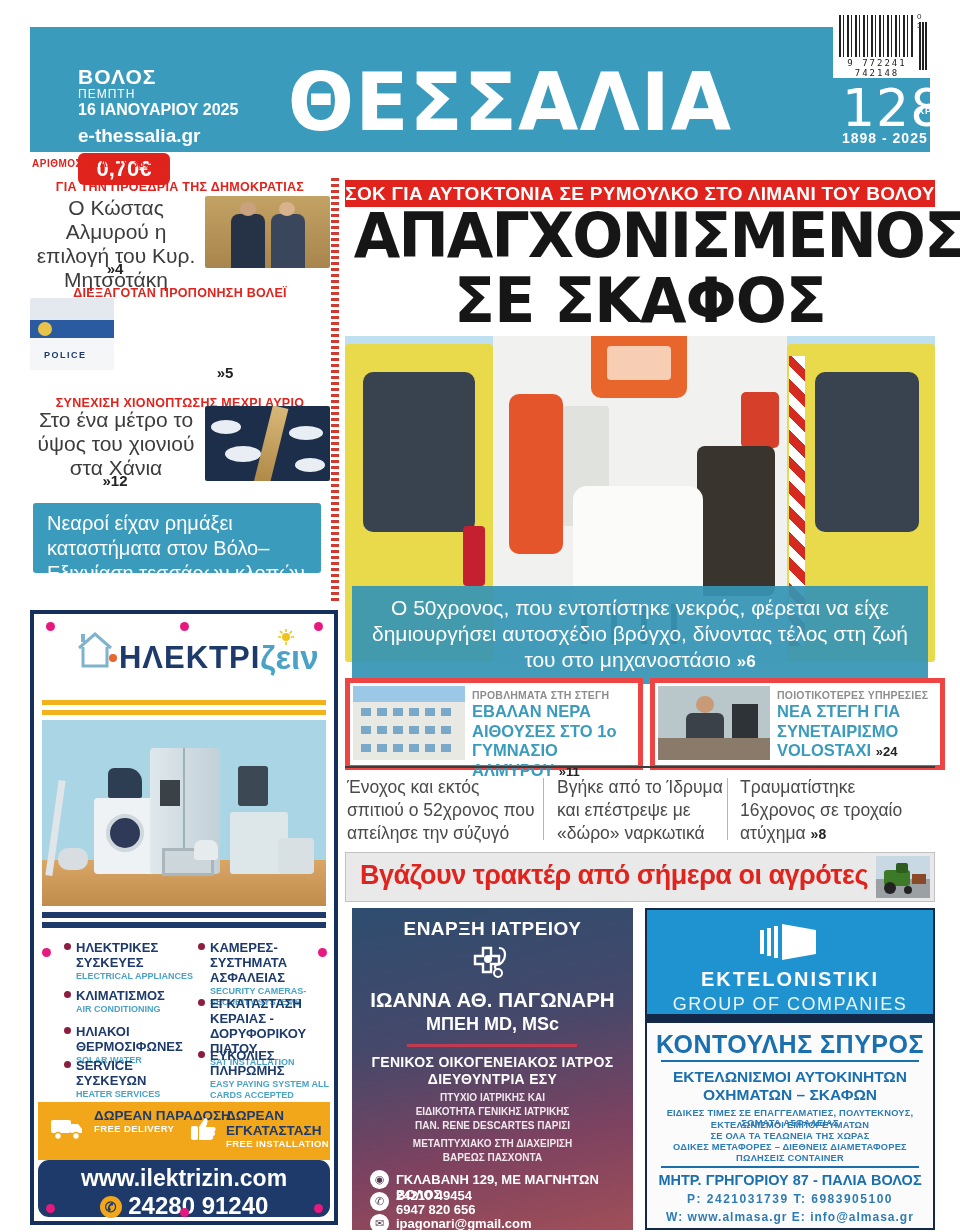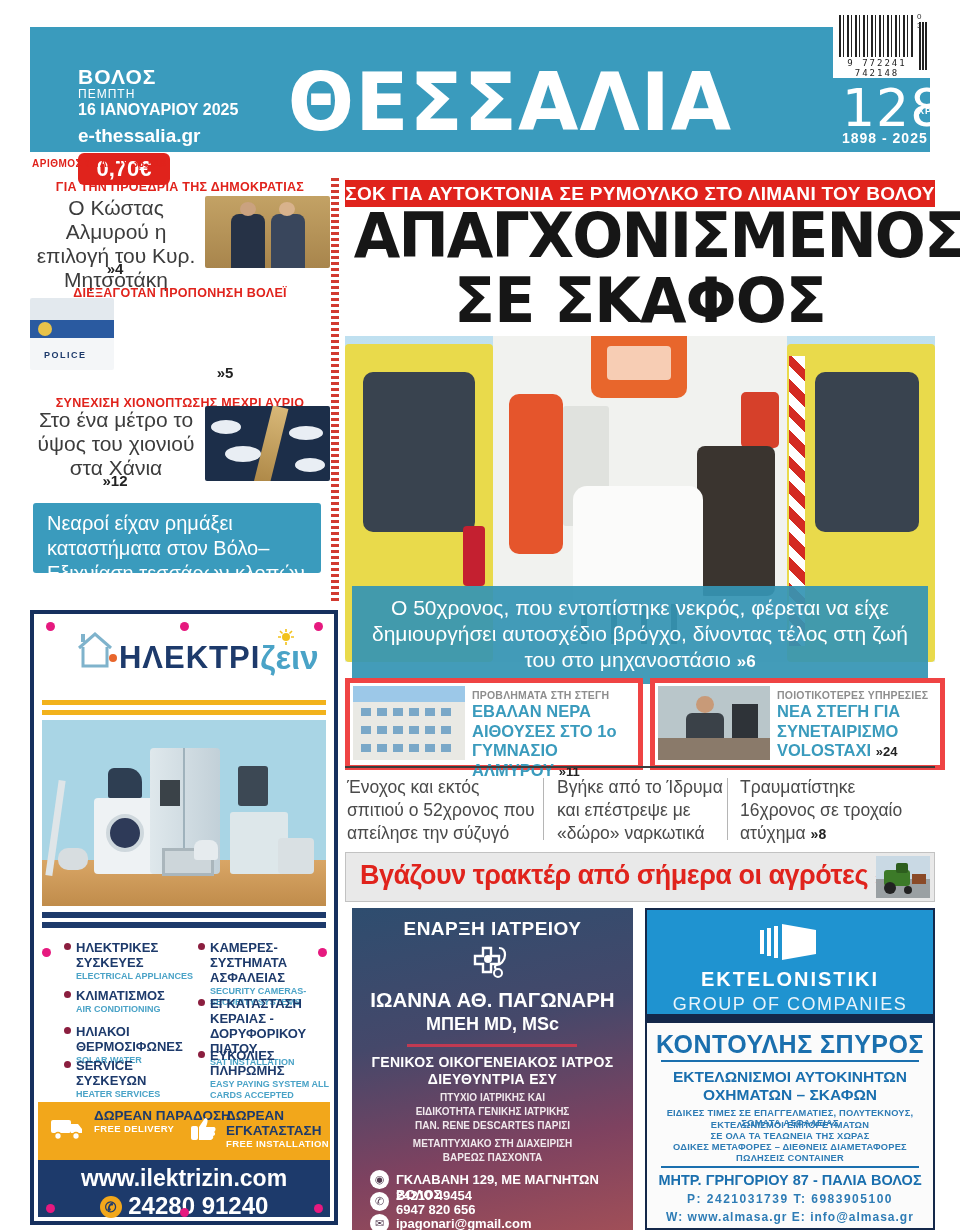--- a/index.html
+++ b/index.html
@@ -128,21 +128,21 @@
   .coffee{left:196px;top:46px;width:30px;height:40px;background:#3c4854;border-radius:3px;}
   .kettle{left:152px;top:120px;width:24px;height:20px;background:#e6ebee;border-radius:8px 8px 3px 3px;}
   .espr{left:236px;top:118px;width:36px;height:36px;background:#d9e0e3;border-radius:4px;}
   .adl-sv{font-size:13px;font-weight:bold;color:#1d3a6b;line-height:15px;}
   .adl-sv .en{display:block;font-size:9px;color:#4aa3c7;font-weight:bold;line-height:10.5px;margin-top:1px;}
   .bullet{position:absolute;left:-12px;top:3px;width:7px;height:7px;border-radius:50%;background:#8b1e3f;}
   .svitem{position:absolute;}
   .banner{left:4px;top:488px;width:292px;height:58px;background:#f2a71b;}
   .bn-gr{font-size:13.5px;font-weight:bold;color:#1d3a6b;line-height:15px;}
   .bn-en{font-size:9.5px;font-weight:bold;color:#fff;letter-spacing:.4px;}
-  .adl-foot{left:4px;top:546px;width:292px;height:57px;background:#1d3a6b;text-align:center;}
+  .adl-foot{left:4px;top:546px;width:292px;height:57px;background:#1d3a6b;text-align:center;border-radius:11px;}
   .foot-site{font-size:23px;font-weight:bold;color:#fff;margin-top:5px;cursor:pointer;}
   .foot-tel{font-size:24px;font-weight:bold;color:#fff;}
   .telic{display:inline-block;width:22px;height:22px;border-radius:50%;background:#f2a71b;color:#1d3a6b;
          font-size:14px;line-height:22px;vertical-align:2px;}
 
   
   .adM{left:352px;top:908px;width:281px;height:322px;
        background:linear-gradient(168deg,#2e4d6f 0%,#45486a 38%,#7e4260 72%,#a04f58 100%);
        color:#fff;text-align:center;overflow:hidden;}
   .adm-h{top:10px;width:100%;font-size:19px;font-weight:bold;letter-spacing:.5px;}

